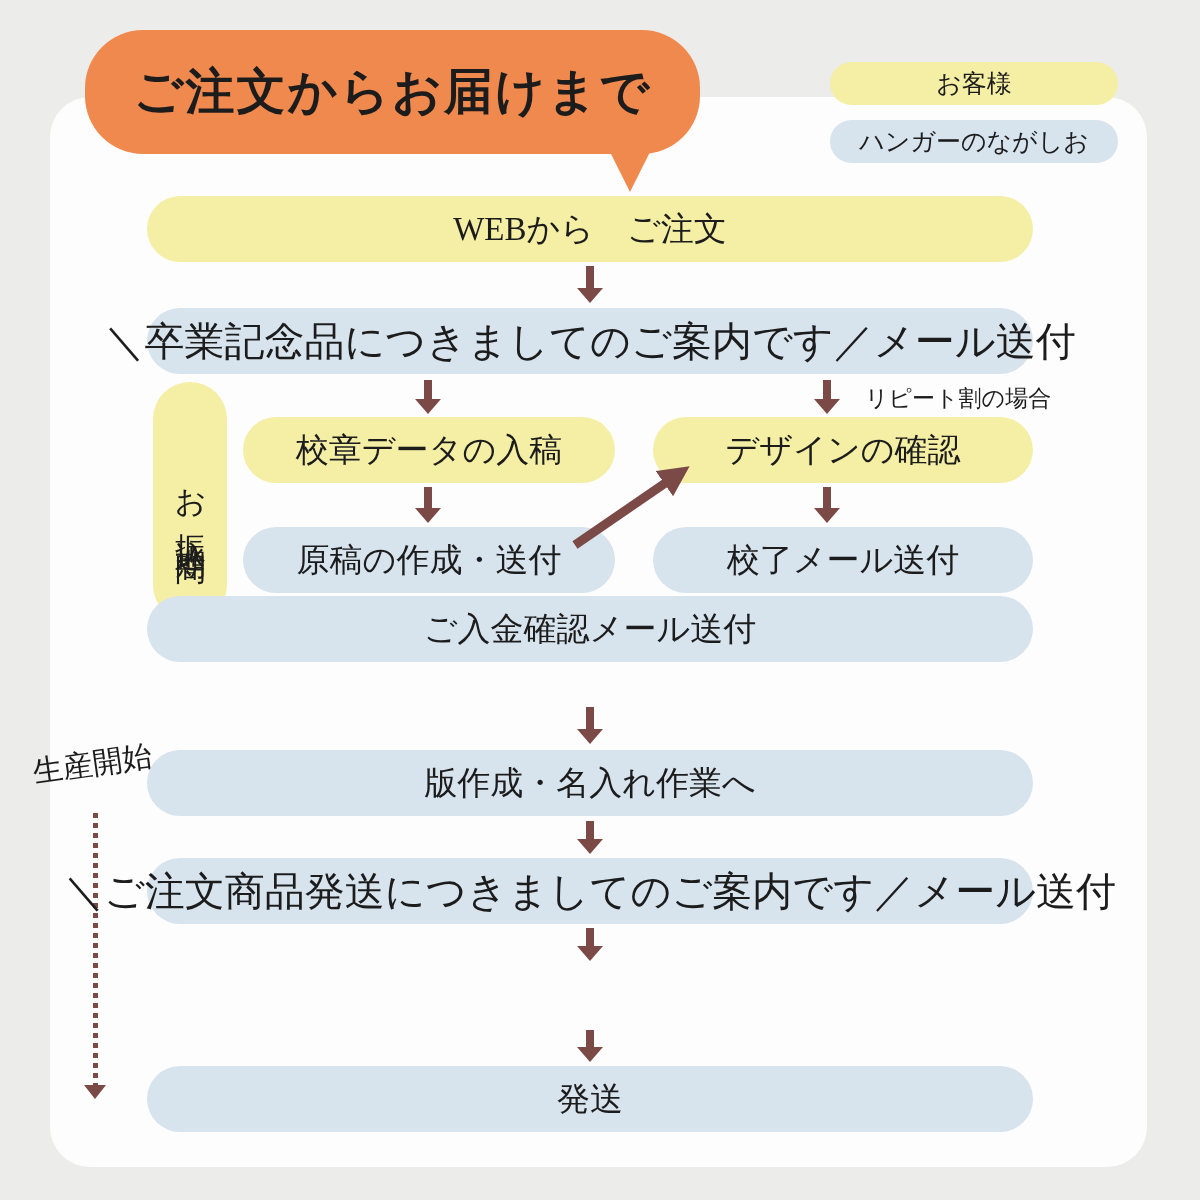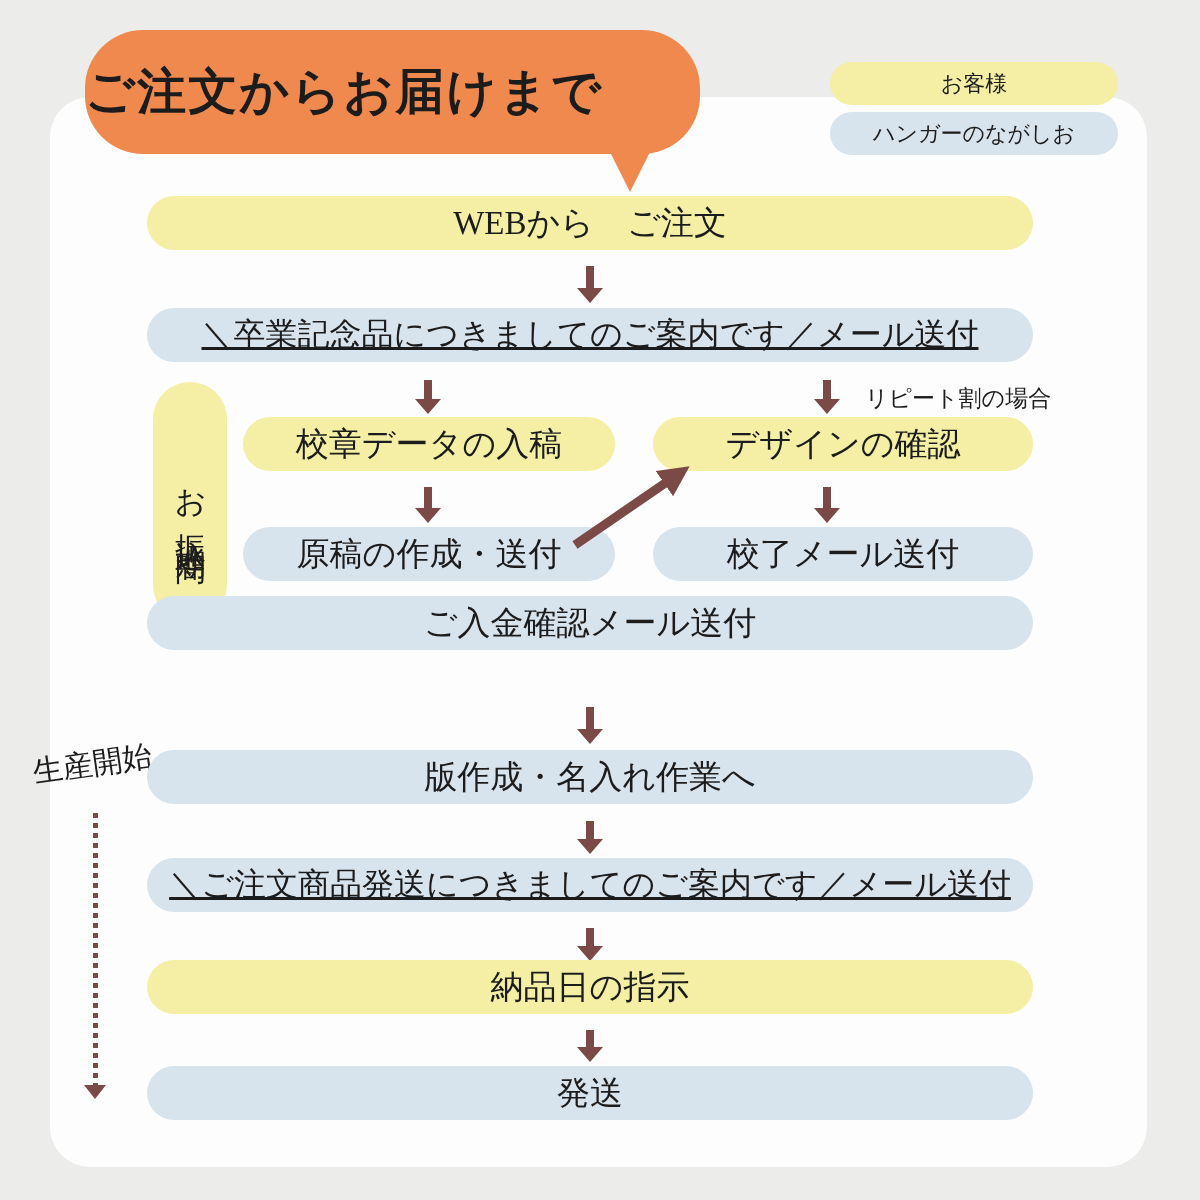--- a/index.html
+++ b/index.html
@@ -19,56 +19,56 @@
     left:50px; top:97px; width:1097px; height:1070px;
     background:var(--c-panel, #FDFDFD);
     border-radius:40px;
   }
   
   .title-bubble {
     position:absolute;
     left:85px; top:30px; width:615px; height:124px;
     background:var(--c-orange);
     border-radius:58px;
-    display:flex; align-items:center; 
+    display:flex; align-items:center; justify-content:center;
     font-size:49px; font-weight:700; letter-spacing:2px;
   }
   .title-tail {
     position:absolute;
     left:608px; top:148px;
     width:0; height:0;
     border-left:22px solid transparent;
     border-right:22px solid transparent;
     border-top:44px solid var(--c-orange);
   }
   
   .legend-pill {
     position:absolute;
     left:830px; width:288px; height:43px;
     border-radius:22px;
     display:flex; align-items:center; justify-content:center;
-    font-size:22px;
+    font-size:25px;
   }
   .legend-customer { top:62px;  background:var(--c-yellow); }
-  .legend-company  { top:112px; background:var(--c-blue);justify-content:center; }
+  .legend-company  { top:120px; background:var(--c-blue);justify-content:center; }
   
   .pill {
     position:absolute;
-    height:54px;
+    height:66px;
     border-radius:36px;
     display:flex; align-items:center; justify-content:center;
     font-size:33px;
     white-space:nowrap;
   }
   .yellow { background:var(--c-yellow); }
   .blue   { background:var(--c-blue); }
   .wide   { left:147px; width:886px; }
   .colL   { left:243px; width:372px; }
   .colR   { left:653px; width:380px;font-family:Liberation Serif, serif; }
-  .long-text { font-size:32px; letter-spacing:0px;text-decoration:underline; }
+  .long-text { font-size:40px; letter-spacing:0px; }
   
   .v-pill {
     position:absolute;
     left:153px; top:382px; width:74px; height:240px;
     background:var(--c-yellow);
     border-radius:37px;
     display:flex; align-items:center; justify-content:center;
     writing-mode:vertical-rl; text-orientation:upright;
     font-size:31px; letter-spacing:7px;
   }
@@ -189,22 +189,19 @@
   <div class="pill blue wide" style="top:750px;">
     <span>版作成・名入れ作業へ</span>
   </div>
   <div class="arr" style="left:577px; top:821px; height:33px;"></div>
 
   <div class="pill blue wide long-text" style="top:858px;">
     <span>＼ご注文商品発送につきましてのご案内です／メール送付</span>
   </div>
   <div class="arr" style="left:577px; top:928px; height:33px;"></div>
 
-  <div class="pill yellow wide" style="top:960px;">
-    <span>納品日の指示</span>
-  </div>
   <div class="arr" style="left:577px; top:1030px; height:32px;"></div>
 
   <div class="pill blue wide" style="top:1066px;">
     <span>発送</span>
   </div>
 
 </div>
 
 </body></html>

